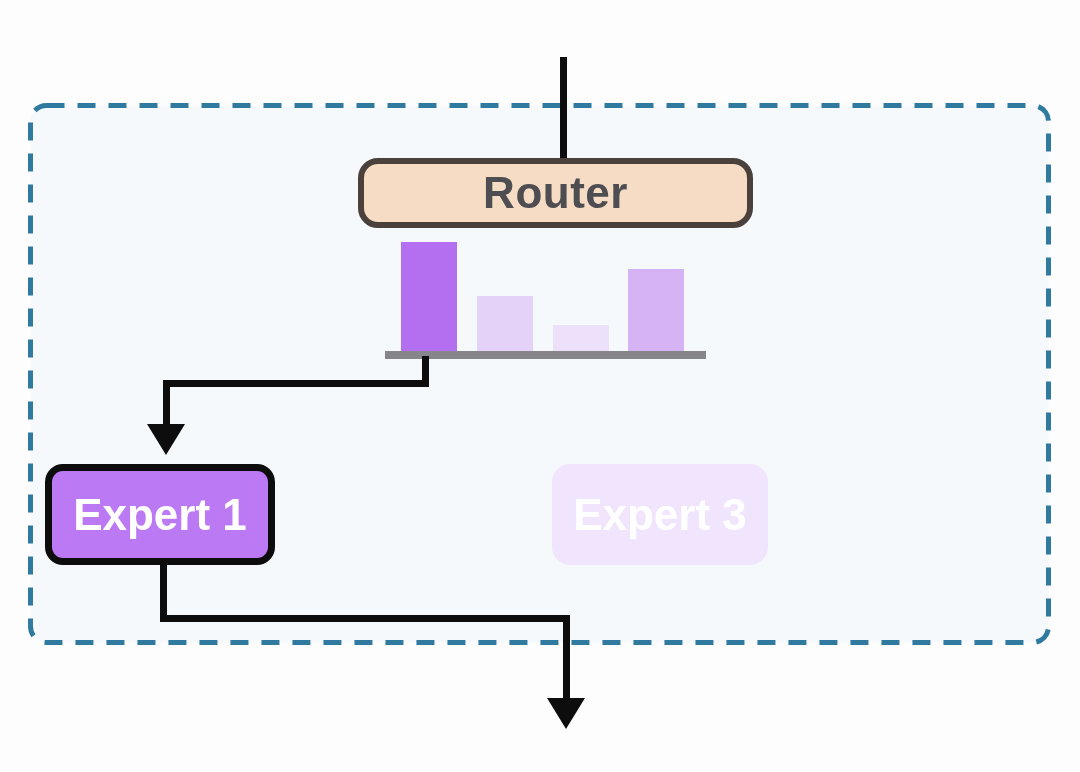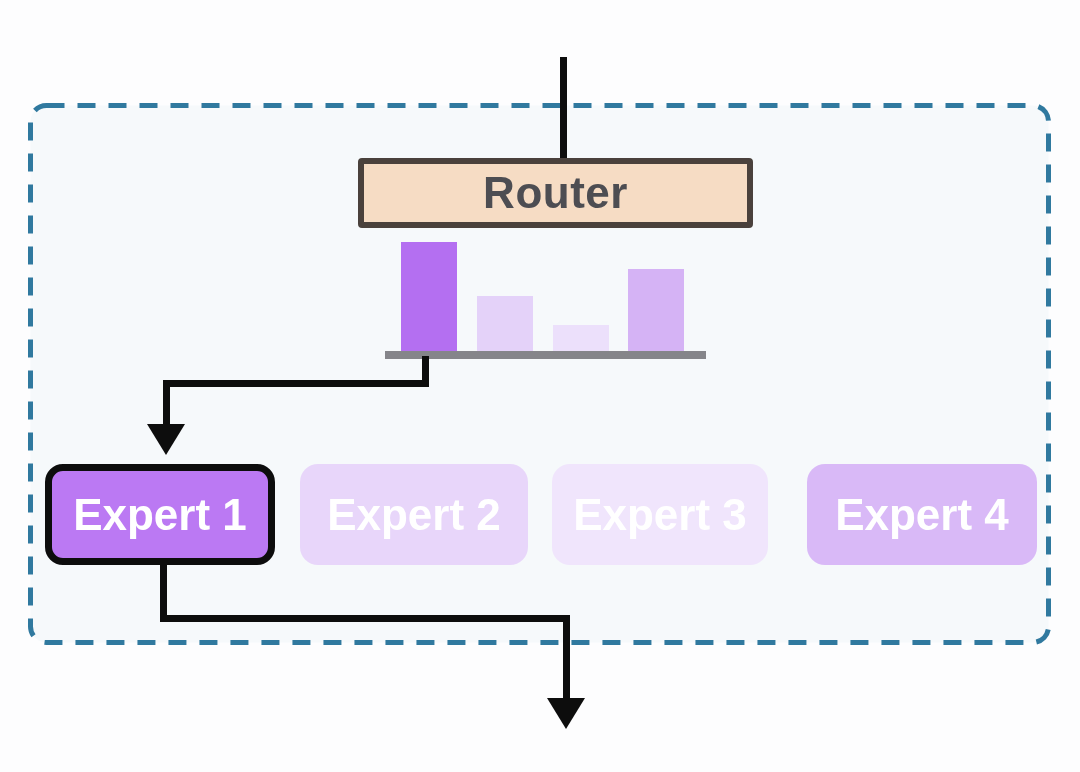--- a/index.html
+++ b/index.html
@@ -33,21 +33,21 @@
     border-right: 19px solid transparent;
     border-top: 31px solid #0d0d0d;
   }
   .router-box {
     position: absolute;
     left: 358px; top: 158px;
     width: 395px; height: 70px;
     box-sizing: border-box;
     background: #f6dcc4;
     border: 6px solid #4a413c;
-    border-radius: 4px;
+    border-radius: 20px;
     display: flex;
     align-items: center;
     justify-content: center;
   }
   .router-label {
     font-size: 44px;
     font-weight: 700;
     color: #4d4d52;
     letter-spacing: 0.5px;
   }
@@ -108,28 +108,22 @@
   <div>
     <div class="line" style="left:422px; top:356px; width:7px; height:31px;"></div>
     <div class="line" style="left:163px; top:380px; width:266px; height:7px;"></div>
     <div class="line" style="left:163px; top:380px; width:7px; height:46px;"></div>
     <div class="arrowhead-down" style="left:147px; top:424px;"></div>
   </div>
 
   <div class="expert-box expert-selected" style="left: 45px; width: 230px; background: rgb(187, 121, 243); justify-content: center;">
     <span class="expert-label">Expert 1</span>
   </div>
-  <div class="expert-box" style="left: 300px; width: 228px; background: rgb(232, 214, 250);">
-    <span class="expert-label">Expert 2</span>
-  </div>
   <div class="expert-box" style="left: 552px; width: 216px; background: rgb(240, 229, 252);">
     <span class="expert-label">Expert 3</span>
-  </div>
-  <div class="expert-box" style="left: 807px; width: 230px; background: rgb(217, 185, 247);">
-    <span class="expert-label">Expert 4</span>
   </div>
 
   <div>
     <div class="line" style="left:160px; top:564px; width:7px; height:58px;"></div>
     <div class="line" style="left:160px; top:615px; width:410px; height:7px;"></div>
     <div class="line" style="left:563px; top:615px; width:7px; height:84px;"></div>
     <div class="arrowhead-down" style="left:547px; top:698px;"></div>
   </div>
 
 </div>

